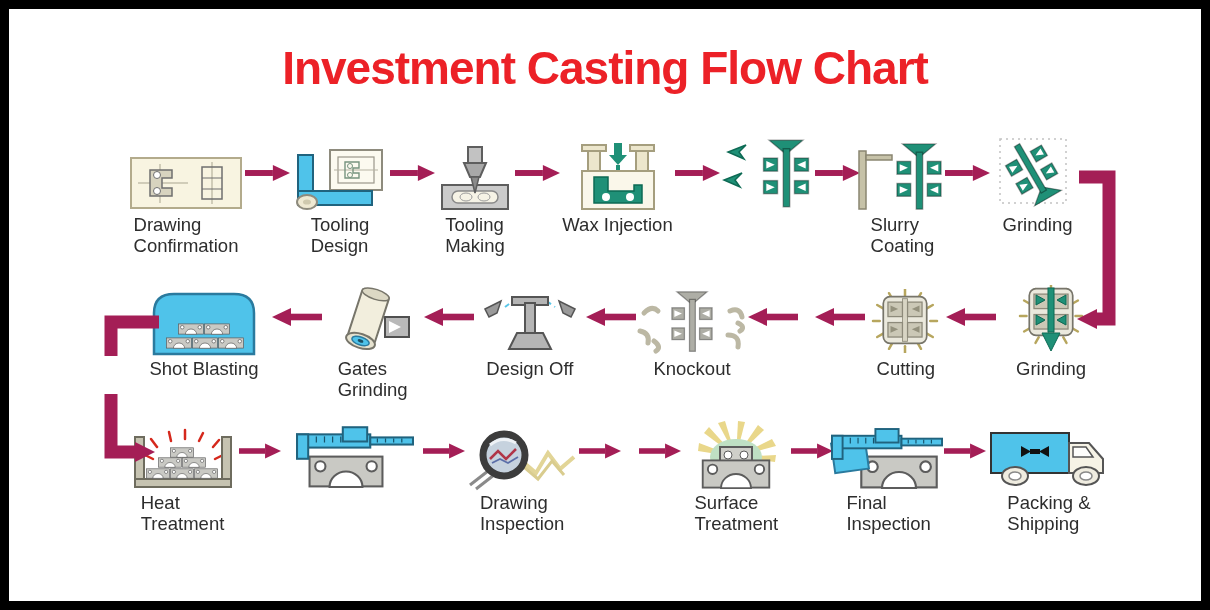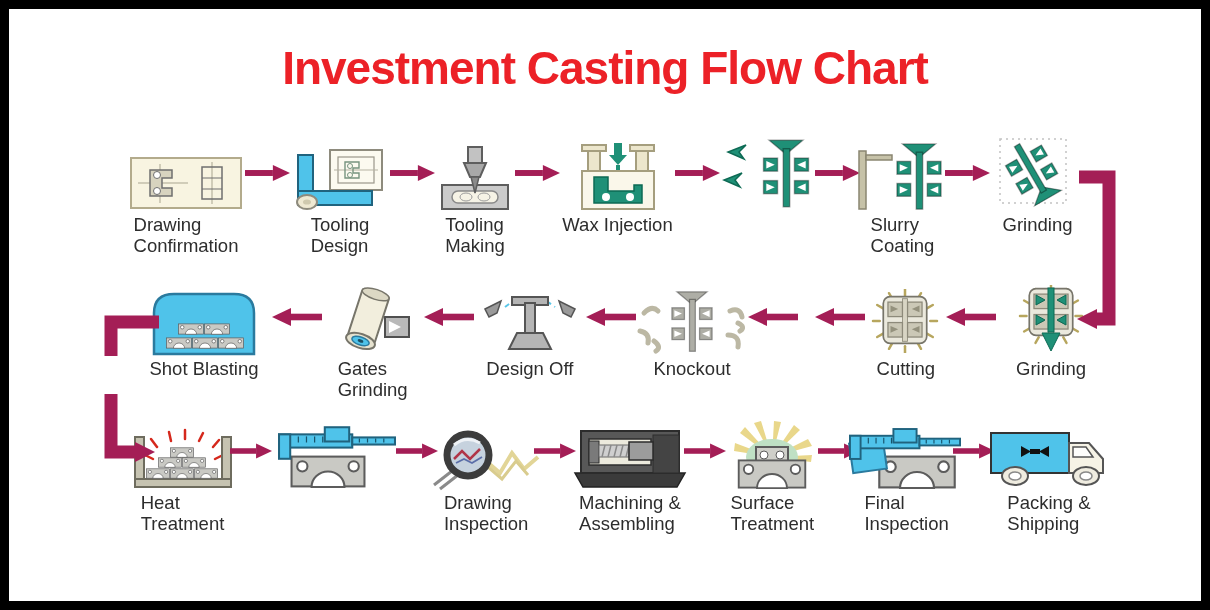--- a/index.html
+++ b/index.html
@@ -483,36 +483,20 @@
 Inspection</div>
     </div>
 
     <div class="arrow-cell">
       <svg class="fa" width="42" height="20" viewBox="0 0 50 20">
           <rect x="0" y="6.7" width="31" height="6.6"></rect>
           <polygon points="31,1 50,10 31,19"></polygon>
         </svg>
     </div>
 
-    <div class="step" style="width:108px">
-      <div class="iconbox">
-        <svg width="122" height="64" viewBox="0 0 122 64">
-          <polygon points="6,48 116,48 108,62 14,62" fill="#3b3b3b" stroke="#222222" stroke-width="1.5"></polygon>
-          <rect x="12" y="6" width="98" height="42" fill="#585858" stroke="#2c2c2c" stroke-width="2"></rect>
-          <rect x="84" y="10" width="26" height="38" fill="#444444" stroke="#2c2c2c"></rect>
-          <rect x="20" y="14" width="62" height="26" fill="#eceadd" stroke="#2c2c2c" stroke-width="1.5"></rect>
-          <rect x="20" y="16" width="10" height="22" fill="#7a7a7a" stroke="#2c2c2c"></rect>
-          <rect x="30" y="20" width="30" height="12" fill="#cfcfcf" stroke="#6b6b6b"></rect>
-          <path d="M36,20 l-3,12 M42,20 l-3,12 M48,20 l-3,12 M54,20 l-3,12 M60,20 l-3,12" stroke="#8a8a8a" stroke-width="1.5"></path>
-          <rect x="60" y="17" width="24" height="18" fill="#9c9c9c" stroke="#2c2c2c" stroke-width="1.5"></rect>
-        </svg>
-      </div>
-      <div class="label">Machining &amp;
-Assembling</div>
-    </div>
 
     <div class="arrow-cell">
       <svg class="fa" width="42" height="20" viewBox="0 0 50 20">
           <rect x="0" y="6.7" width="31" height="6.6"></rect>
           <polygon points="31,1 50,10 31,19"></polygon>
         </svg>
     </div>
 
     <div class="step" style="width:92px">
       <div class="iconbox">

